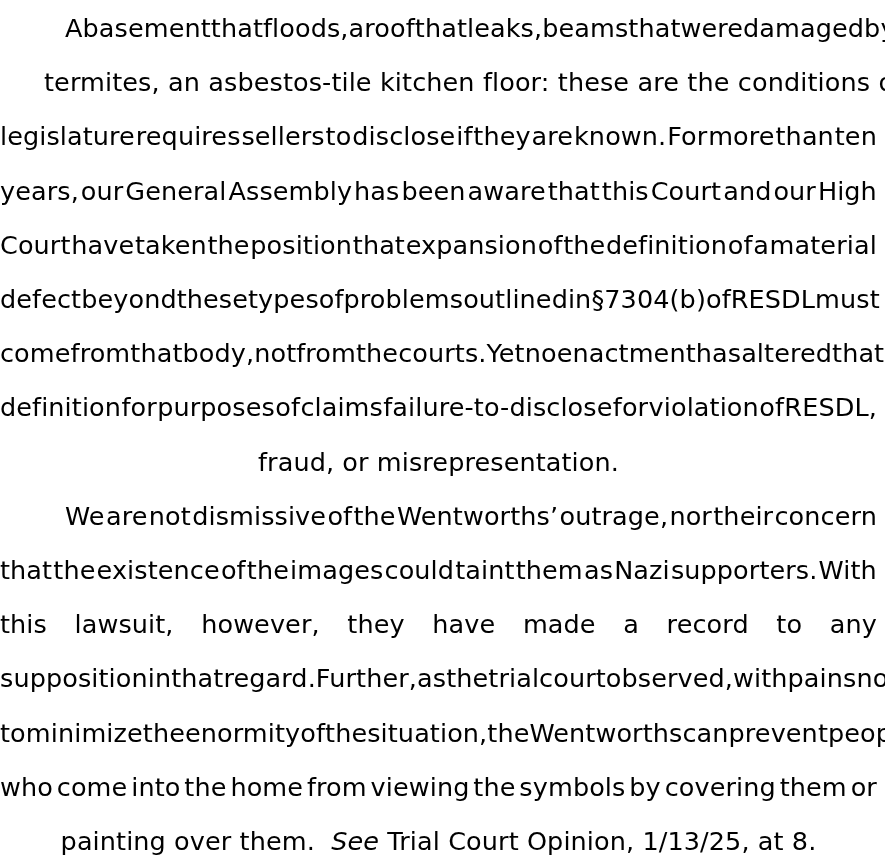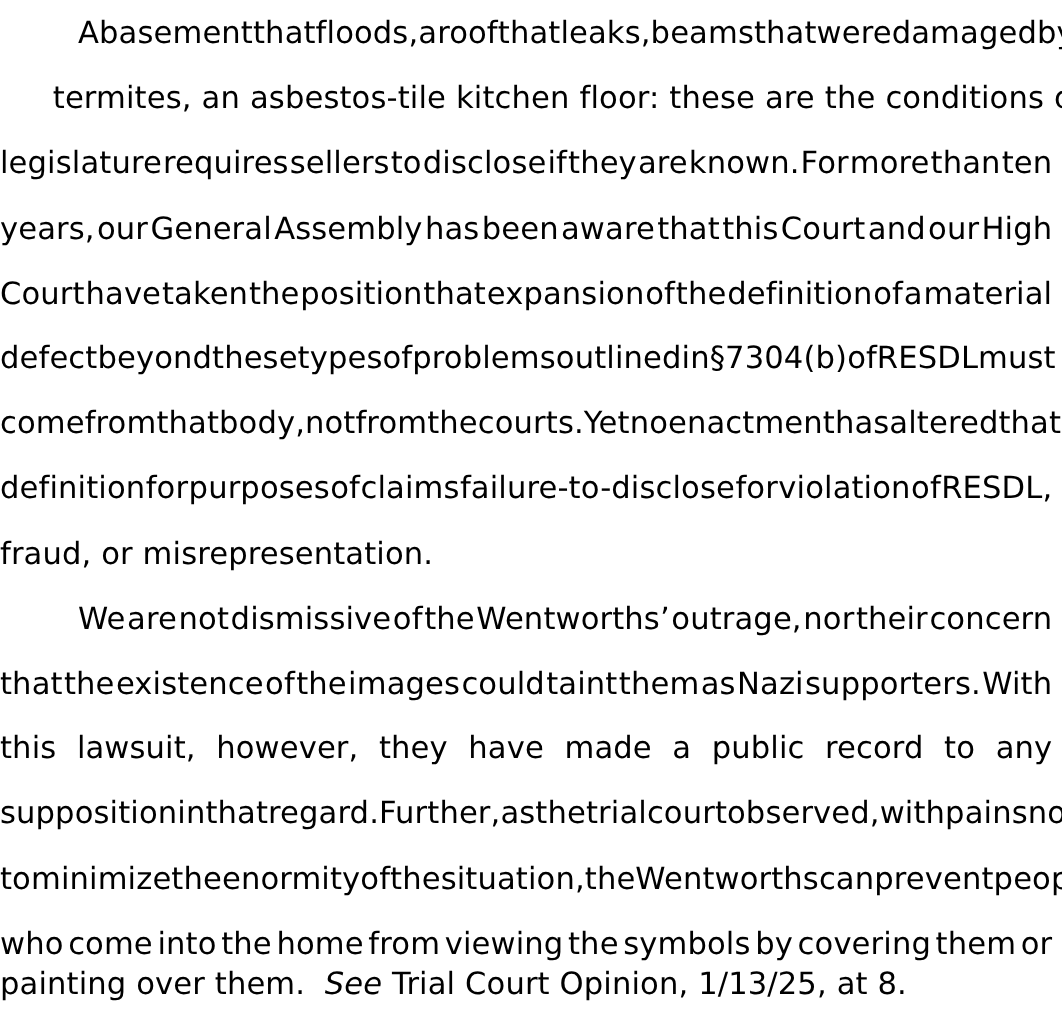--- a/index.html
+++ b/index.html
@@ -46,21 +46,21 @@
     letter-spacing: 0.1px;
     white-space: pre;
   }
 
   
   .text-line.justify {
     justify-content: space-between;
   }
   
   .text-line.ragged {
-    justify-content: flex-start;
+    justify-content: center;
   }
 
   .text-line.indent {
     padding-left: 65px;
     width: 812px;
   }
 
   .w {
     display: inline-block;
     white-space: pre;
@@ -86,19 +86,19 @@
       <div class="text-line justify" style="top: 62.2px; padding-left: 44px;"><span class="w">termites,</span><span class="w">an</span><span class="w">asbestos-tile</span><span class="w">kitchen</span><span class="w">floor:</span><span class="w">these</span><span class="w">are</span><span class="w">the</span><span class="w">conditions</span><span class="w">our</span></div>
       <div class="text-line justify" style="top: 116.4px;"><span class="w">legislature</span><span class="w">requires</span><span class="w">sellers</span><span class="w">to</span><span class="w">disclose</span><span class="w">if</span><span class="w">they</span><span class="w">are</span><span class="w">known.</span><span class="w">For</span><span class="w">more</span><span class="w">than</span><span class="w">ten</span></div>
       <div class="text-line justify" style="top: 170.6px;"><span class="w">years,</span><span class="w">our</span><span class="w">General</span><span class="w">Assembly</span><span class="w">has</span><span class="w">been</span><span class="w">aware</span><span class="w">that</span><span class="w">this</span><span class="w">Court</span><span class="w">and</span><span class="w">our</span><span class="w">High</span></div>
       <div class="text-line justify" style="top: 224.8px;"><span class="w">Court</span><span class="w">have</span><span class="w">taken</span><span class="w">the</span><span class="w">position</span><span class="w">that</span><span class="w">expansion</span><span class="w">of</span><span class="w">the</span><span class="w">definition</span><span class="w">of</span><span class="w">a</span><span class="w">material</span></div>
       <div class="text-line justify" style="top: 279px;"><span class="w">defect</span><span class="w">beyond</span><span class="w">these</span><span class="w">types</span><span class="w">of</span><span class="w">problems</span><span class="w">outlined</span><span class="w">in</span><span class="w">§</span><span class="w">7304(b)</span><span class="w">of</span><span class="w">RESDL</span><span class="w">must</span></div>
       <div class="text-line justify" style="top: 333.2px;"><span class="w">come</span><span class="w">from</span><span class="w">that</span><span class="w">body,</span><span class="w">not</span><span class="w">from</span><span class="w">the</span><span class="w">courts.</span><span class="w">Yet</span><span class="w">no</span><span class="w">enactment</span><span class="w">has</span><span class="w">altered</span><span class="w">that</span></div>
       <div class="text-line justify" style="top: 387.4px;"><span class="w">definition</span><span class="w">for</span><span class="w">purposes</span><span class="w">of</span><span class="w">claims</span><span class="w">failure-to-disclose</span><span class="w">for</span><span class="w">violation</span><span class="w">of</span><span class="w">RESDL,</span></div>
       <div class="text-line ragged" style="top: 441.6px;"><span class="w">fraud, or misrepresentation.</span></div>
       <div class="text-line justify indent" style="top: 495.8px;"><span class="w">We</span><span class="w">are</span><span class="w">not</span><span class="w">dismissive</span><span class="w">of</span><span class="w">the</span><span class="w">Wentworths’</span><span class="w">outrage,</span><span class="w">nor</span><span class="w">their</span><span class="w">concern</span></div>
       <div class="text-line justify" style="top: 550px;"><span class="w">that</span><span class="w">the</span><span class="w">existence</span><span class="w">of</span><span class="w">the</span><span class="w">images</span><span class="w">could</span><span class="w">taint</span><span class="w">them</span><span class="w">as</span><span class="w">Nazi</span><span class="w">supporters.</span><span class="w">With</span></div>
-      <div class="text-line justify" style="top: 604.2px;"><span class="w">this</span><span class="w">lawsuit,</span><span class="w">however,</span><span class="w">they</span><span class="w">have</span><span class="w">made</span><span class="w">a</span><span class="w">public</span><span class="w">record</span><span class="w">to</span><span class="w">any</span></div>
+      <div class="text-line justify" style="top: 604.2px;"><span class="w">this</span><span class="w">lawsuit,</span><span class="w">however,</span><span class="w">they</span><span class="w">have</span><span class="w">made</span><span class="w">a</span><span class="w">record</span><span class="w">to</span><span class="w">any</span></div>
       <div class="text-line justify" style="top: 658.4px;"><span class="w">supposition</span><span class="w">in</span><span class="w">that</span><span class="w">regard.</span><span class="w">Further,</span><span class="w">as</span><span class="w">the</span><span class="w">trial</span><span class="w">court</span><span class="w">observed,</span><span class="w">with</span><span class="w">pains</span><span class="w">not</span></div>
       <div class="text-line justify" style="top: 712.6px;"><span class="w">to</span><span class="w">minimize</span><span class="w">the</span><span class="w">enormity</span><span class="w">of</span><span class="w">the</span><span class="w">situation,</span><span class="w">the</span><span class="w">Wentworths</span><span class="w">can</span><span class="w">prevent</span><span class="w">people</span></div>
       <div class="text-line justify" style="top: 766.8px;"><span class="w">who</span><span class="w">come</span><span class="w">into</span><span class="w">the</span><span class="w">home</span><span class="w">from</span><span class="w">viewing</span><span class="w">the</span><span class="w">symbols</span><span class="w">by</span><span class="w">covering</span><span class="w">them</span><span class="w">or</span></div>
-      <div class="text-line ragged" style="top: 800px;"><span class="w">painting over them.  </span><span class="w cite-see">See</span><span class="w"> Trial Court Opinion, 1/13/25, at 8.</span></div>
+      <div class="text-line ragged" style="top: 821px;"><span class="w">painting over them.  </span><span class="w cite-see">See</span><span class="w"> Trial Court Opinion, 1/13/25, at 8.</span></div>
     </div>
 </div>
 
 </body></html>

